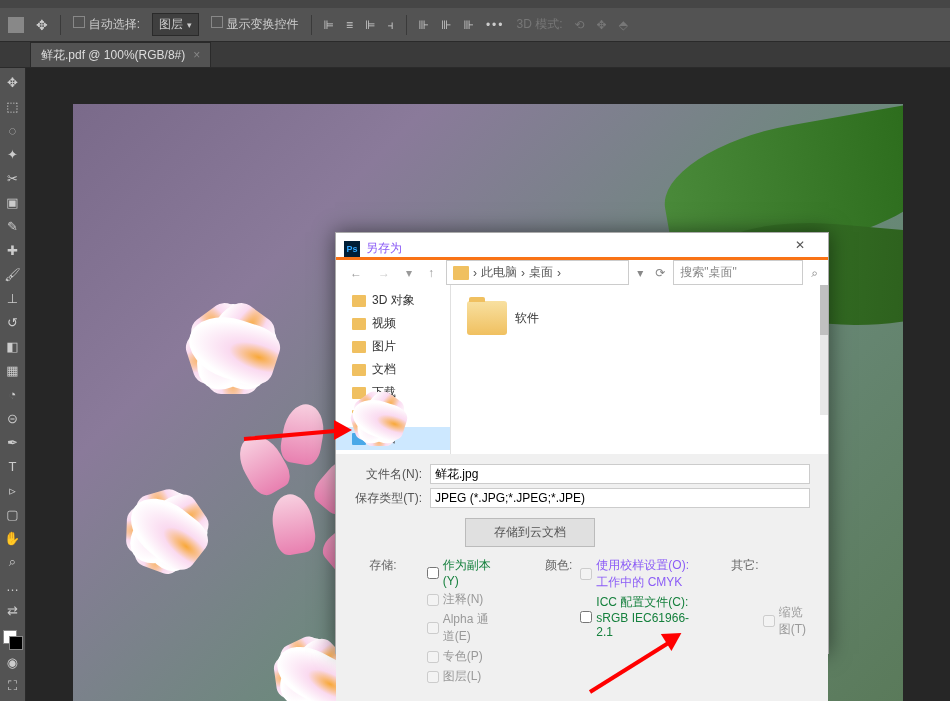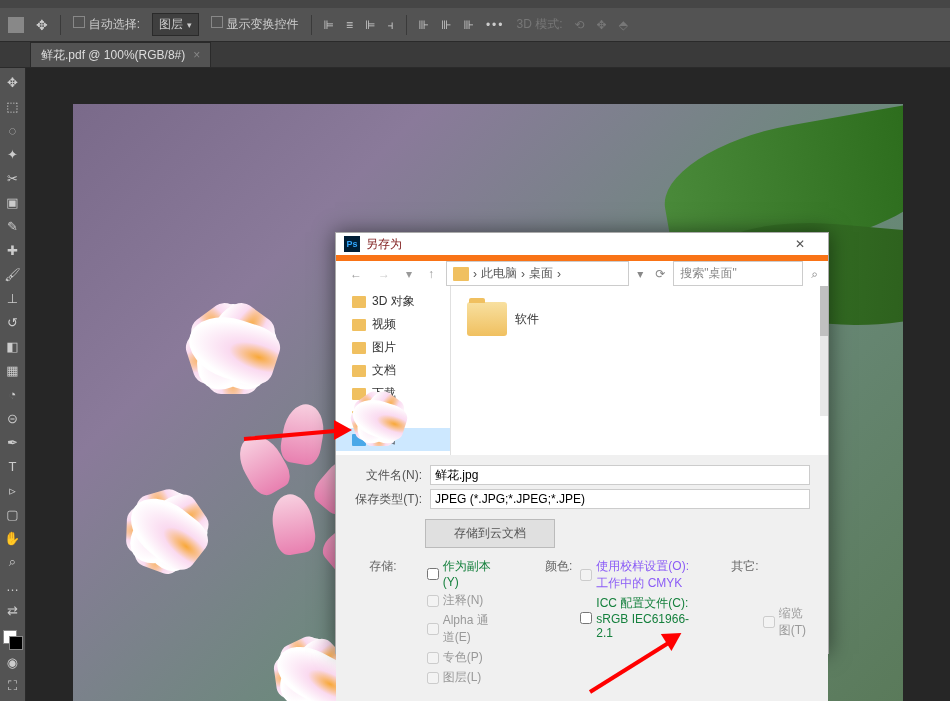--- a/index.html
+++ b/index.html
@@ -29,21 +29,21 @@
 .l2{width:260px;height:100px;top:120px;right:-60px;transform:rotate(5deg);background:linear-gradient(90deg,#3a7a2a,#2a5a1a)}
 .flower{position:absolute;width:140px;height:140px}
 .petal{position:absolute;width:60px;height:90px;background:radial-gradient(ellipse at 50% 80%,#f8a838 0%,#fadaf0 30%,#fff 70%);border-radius:50% 50% 30% 30%}
 .f1{top:200px;left:130px}
 .f2{top:380px;left:60px;transform:scale(0.9)}
 .f3{top:520px;left:200px;transform:scale(0.8)}
 .f4{top:260px;left:260px;transform:scale(0.6);z-index:1}
 .pink-cluster{position:absolute;top:300px;left:170px;width:180px;height:180px}
 .pp{position:absolute;width:40px;height:60px;background:linear-gradient(#f8d0e0,#e880b0);border-radius:50% 50% 30% 30%}
 .dialog{position:absolute;top:232px;left:335px;width:494px;height:422px;background:#f0f0f0;border:1px solid #aaa;box-shadow:0 0 20px rgba(0,0,0,0.5);display:flex;flex-direction:column}
-.dlg-title{height:28px;background:#fff;display:flex;align-items:center;padding:0 8px;justify-content:space-between;border-bottom:6px solid #f97316}
+.dlg-title{height:28px;background:#fff;display:flex;align-items:flex-end;padding:0 8px;justify-content:space-between;border-bottom:3px solid #f97316}
 .dlg-title .l{display:flex;align-items:center;gap:6px}
 .ps-ic{width:16px;height:16px;background:#001e36;color:#31a8ff;font-size:9px;display:flex;align-items:center;justify-content:center;font-weight:bold}
 .dlg-close{width:40px;height:24px;display:flex;align-items:center;justify-content:center;color:#555;cursor:pointer}
 .dlg-nav{height:30px;display:flex;align-items:center;padding:0 10px;gap:8px;color:#555;background:#fff}
 .nav-arrow{color:#999;cursor:pointer;padding:2px 4px}
 .nav-sep{color:#999;padding:0 4px}
 .breadcrumb{flex:1;border:1px solid #ccc;padding:3px 6px;display:flex;align-items:center;gap:4px;background:#fff}
 .bc-ic{width:16px;height:14px;background:#f0c060;border-radius:1px}
 .search{width:130px;border:1px solid #ccc;padding:3px 6px;color:#888;background:#fff}
 .dlg-toolbar{height:30px;display:flex;align-items:center;padding:0 14px;gap:18px;border-bottom:1px solid #e0e0e0;background:#fff}
@@ -60,21 +60,21 @@
 .content{flex:1;padding:10px;position:relative}
 .scrollbar{width:8px;background:#e8e8e8;position:absolute;right:0;top:0;height:130px}
 .sb-thumb{width:8px;height:50px;background:#c0c0c0;position:absolute;top:0}
 .folder-item{display:flex;align-items:center;gap:8px;padding:6px}
 .big-folder{width:40px;height:34px;background:linear-gradient(#f8e0a0,#f0c060);border-radius:3px;position:relative}
 .big-folder::before{content:"";position:absolute;top:-4px;left:2px;width:16px;height:5px;background:#f0c060;border-radius:2px 2px 0 0}
 .dlg-form{padding:6px 14px;background:#f0f0f0;color:#555}
 .form-row{display:flex;align-items:center;margin:4px 0;gap:8px}
 .form-row label{width:72px;text-align:right}
 .form-row input[type=text],.form-row select{flex:1;padding:2px 4px;border:1px solid #ccc;background:#fff;max-width:380px}
-.cloud-btn{background:#e0e0e0;padding:5px 28px;border:1px solid #bbb;margin:6px 0 6px 75px;display:inline-block;cursor:pointer}
+.cloud-btn{background:#e0e0e0;padding:5px 28px;border:1px solid #bbb;margin:6px 0 6px 115px;display:inline-block;cursor:pointer}
 .opts{display:flex;gap:30px;padding:4px 0}
 .opts .col{display:flex;flex-direction:column;gap:3px}
 .opts label{text-align:right;width:60px;color:#666}
 .chk2{display:flex;align-items:center;gap:4px}
 .chk2 input{width:12px;height:12px}
 .blue-txt{color:#15803d;cursor:pointer}
 .dlg-footer{display:flex;align-items:center;padding:8px 14px;gap:10px;background:#f0f0f0}
 .caret{font-size:10px;color:#666}
 .btn{padding:4px 26px;border:1px solid #adadad;background:#e1e1e1;cursor:pointer;color:#333}
 .btn.primary{border:1px solid #0078d7;background:#e5f1fb}
@@ -189,21 +189,21 @@
           <div class="petal" style="transform:rotate(288deg)"></div>
         </div>
     </div>
   </div>
 </div>
 
 <div class="dialog">
   <div class="dlg-title">
     <div class="l">
       <div class="ps-ic">Ps</div>
-      <span style="color:#7f1d1d">另存为</span>
+      <span style="color:#8b5cf6">另存为</span>
     </div>
     <div class="dlg-close">✕</div>
   </div>
 
   <div class="dlg-nav">
     <span class="nav-arrow">←</span>
     <span class="nav-arrow" style="color:#ccc">→</span>
     <span class="nav-sep">▾</span>
     <span class="nav-arrow">↑</span>
     <div class="breadcrumb">

